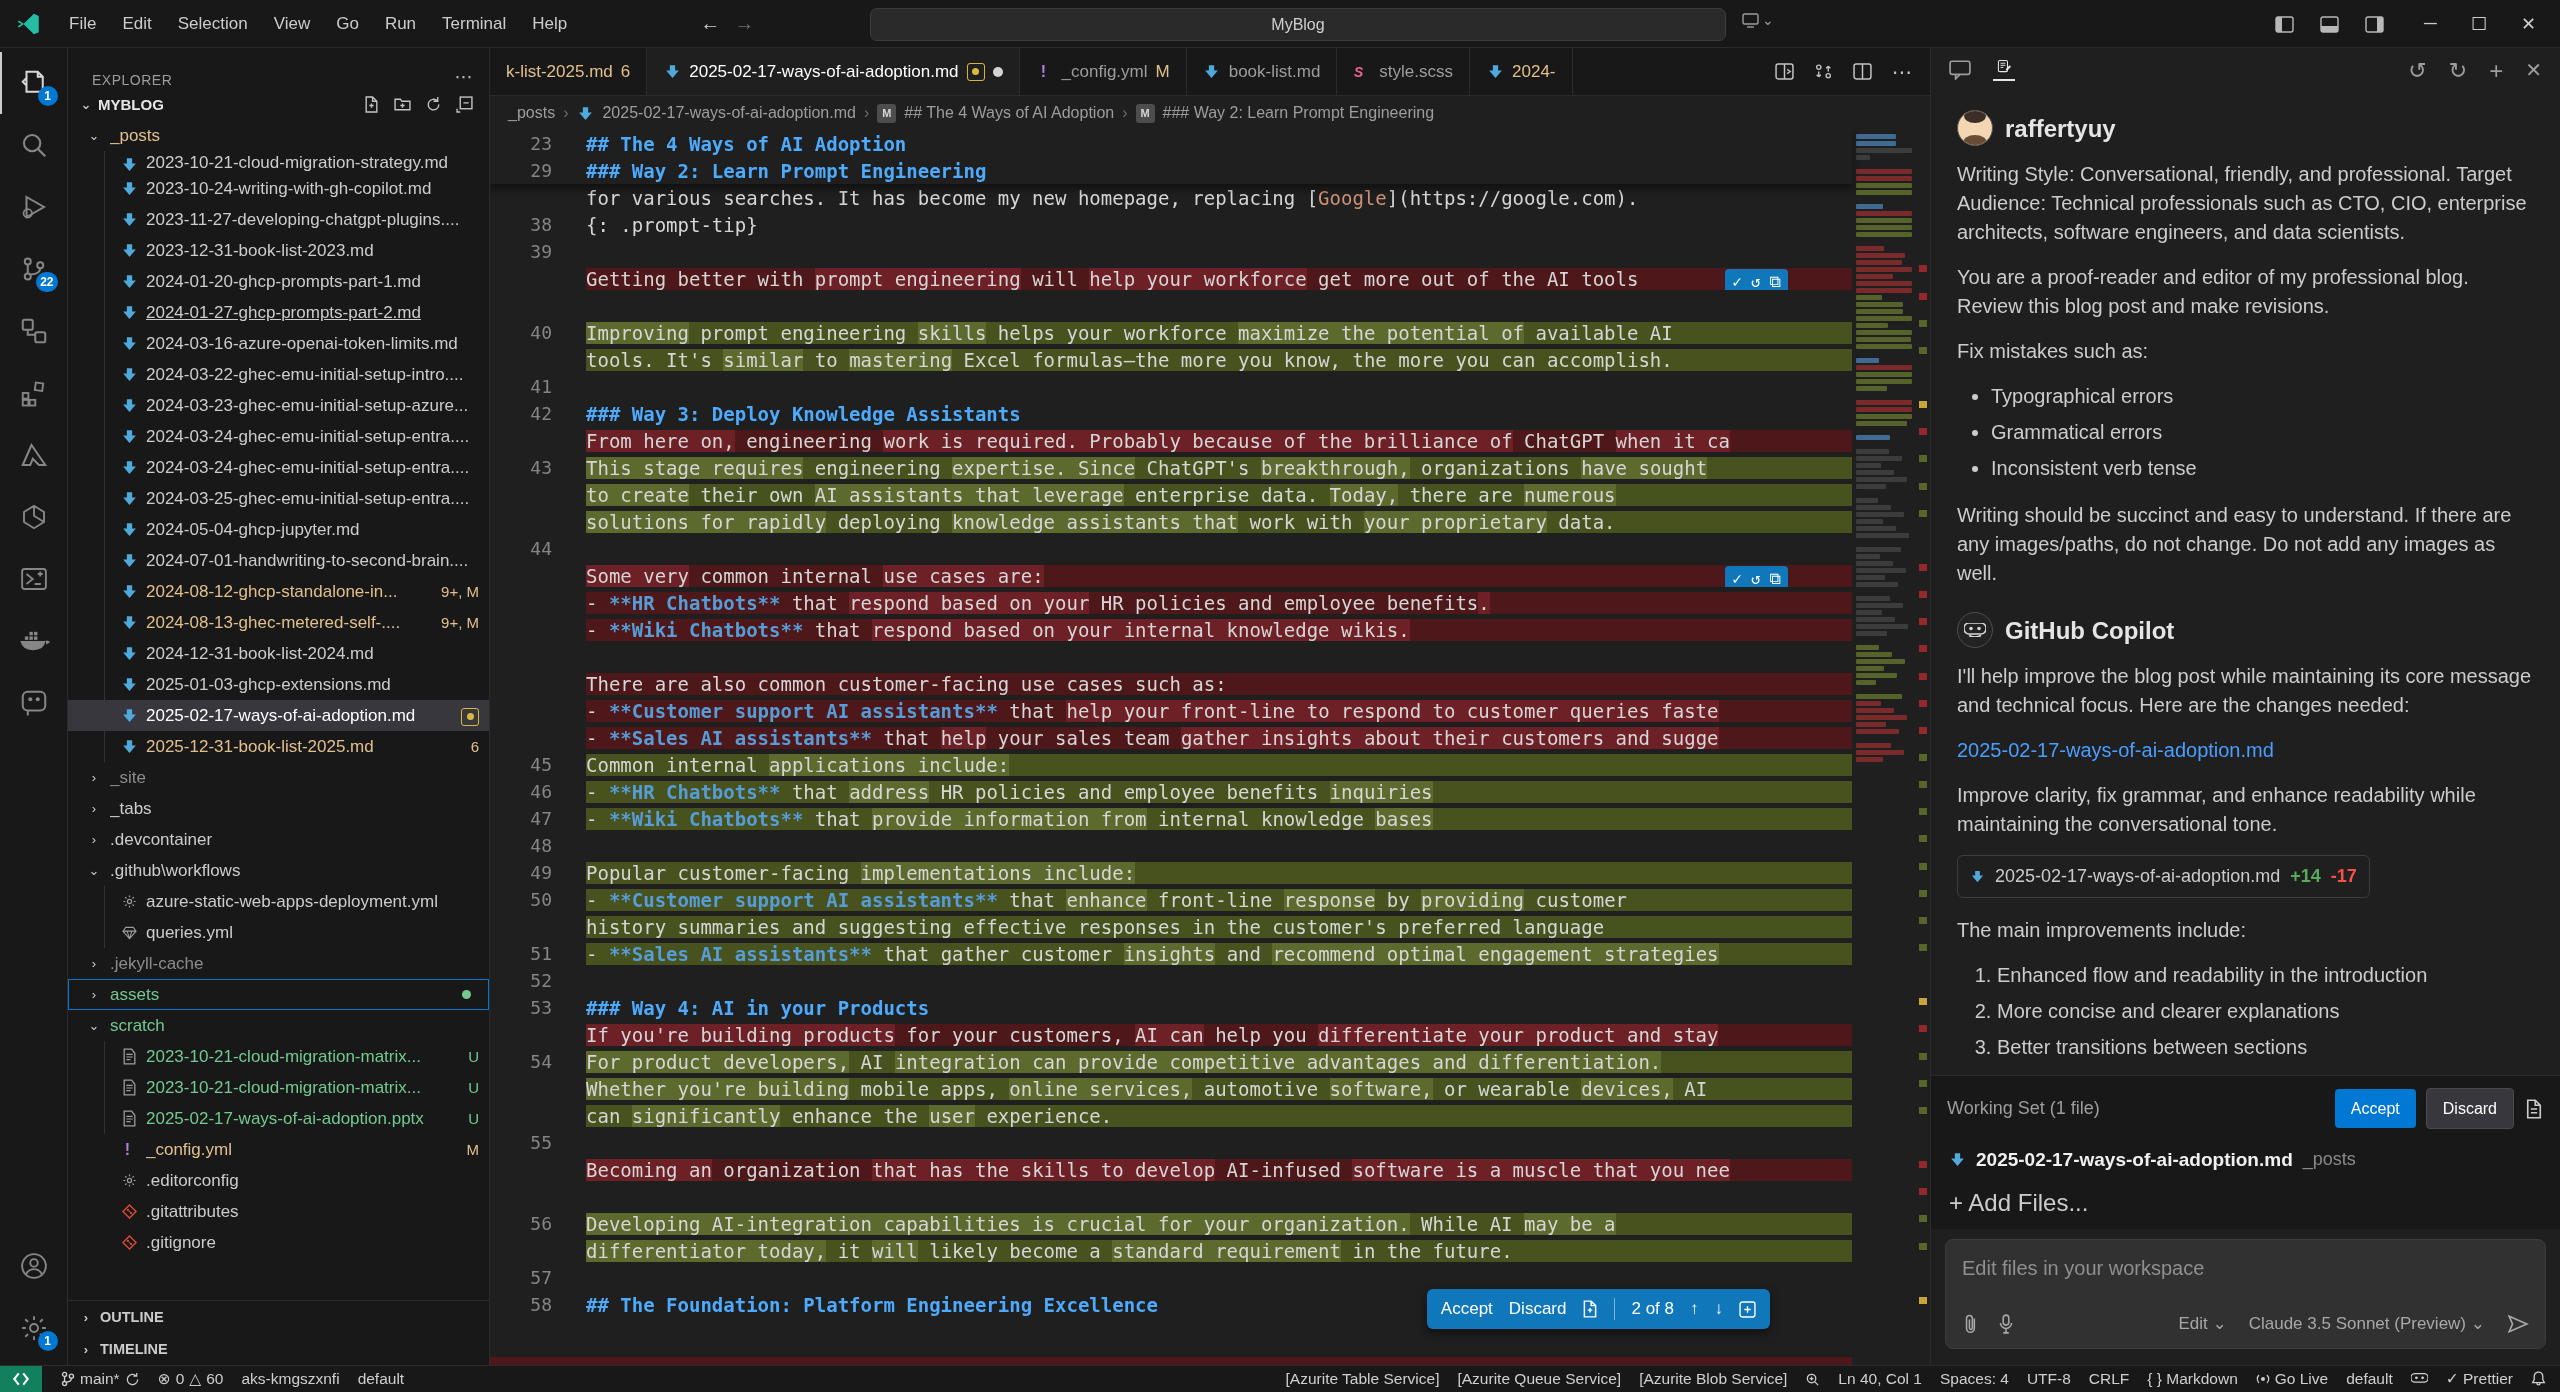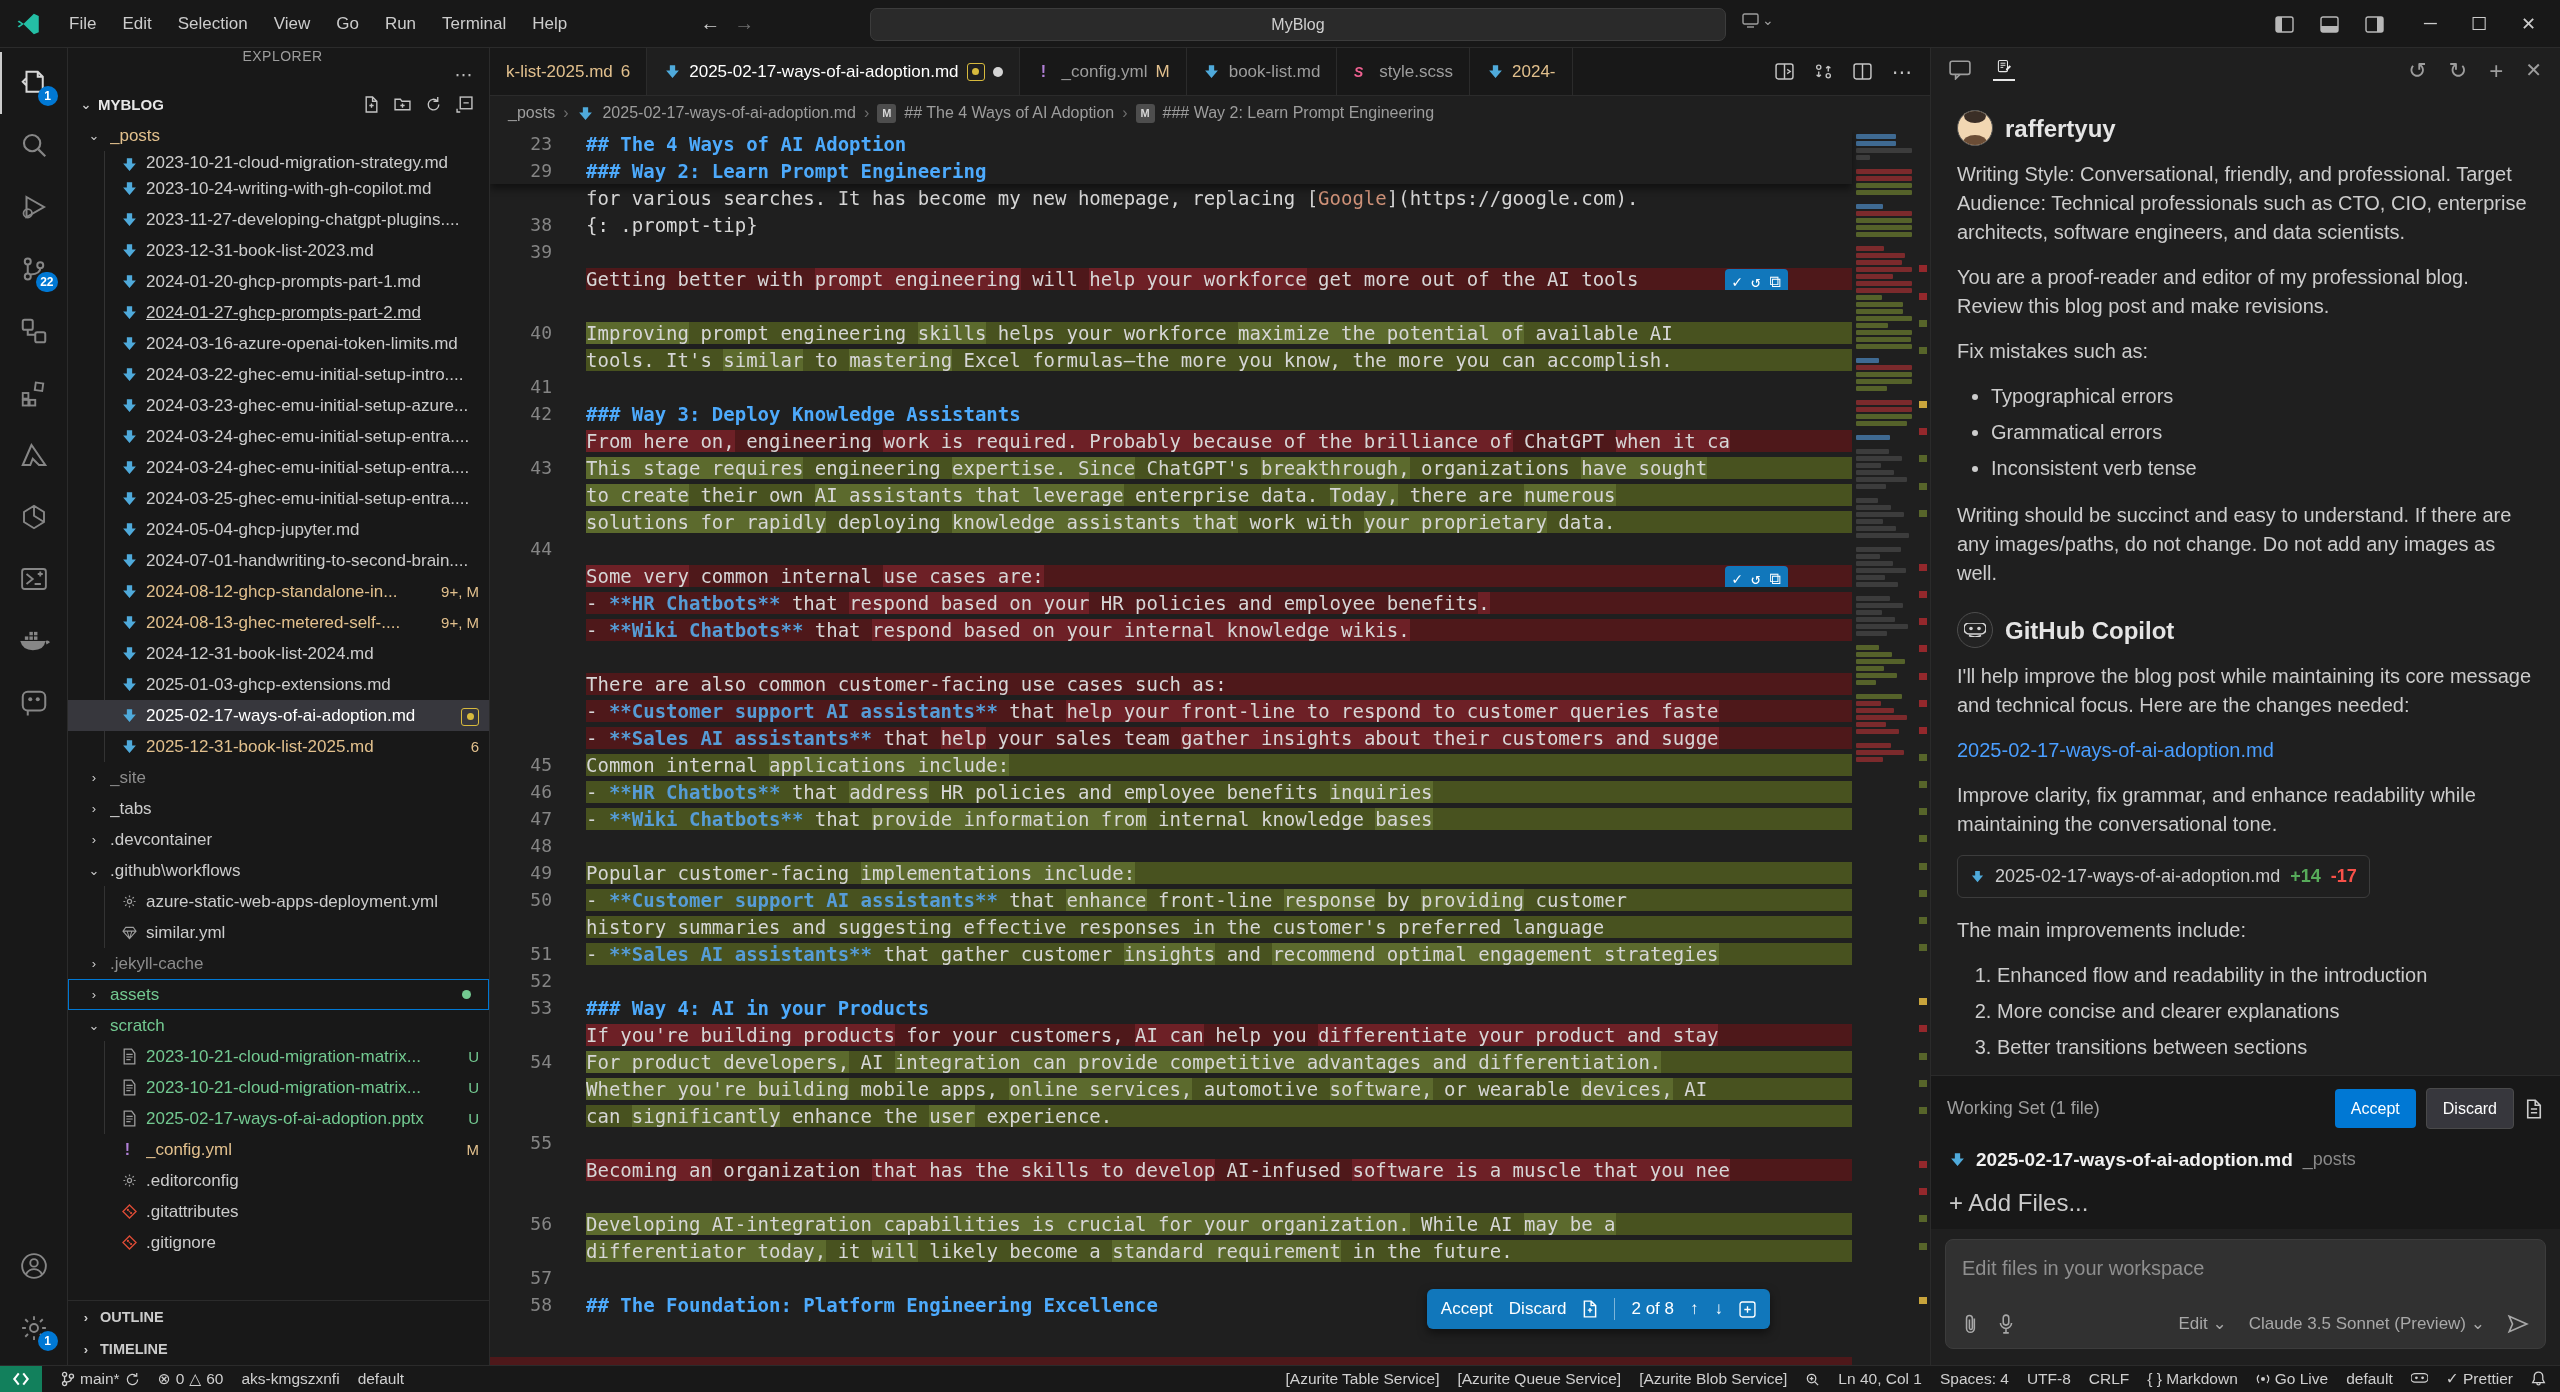--- a/index.html
+++ b/index.html
@@ -25,21 +25,21 @@
 
   
   .activitybar { width:68px; background:#181818; border-right:1px solid #2b2b2b; display:flex; flex-direction:column; align-items:center; padding-top:4px; }
   .ab-item { width:68px; height:62px; display:flex; align-items:center; justify-content:center; position:relative; color:#868686; }
   .ab-item.active { color:#d7d7d7; box-shadow:inset 2px 0 0 #cccccc; }
   .ab-badge { position:absolute; right:10px; bottom:8px; min-width:20px; height:20px; border-radius:10px; background:#0078d4; color:#fff; font-size:12px; font-weight:bold; display:flex; align-items:center; justify-content:center; padding:0 4px; }
   .ab-bottom { margin-top:auto; margin-bottom:6px; display:flex; flex-direction:column; align-items:center; }
 
   
   .sidebar { width:422px; background:#181818; border-right:1px solid #2b2b2b; display:flex; flex-direction:column; font-size:17px; position:relative; }
-  .sb-header { height:40px; display:flex; align-items:center; padding:0 16px 0 24px; color:#9d9d9d; font-size:14px; letter-spacing:.5px;flex-direction:column; }
+  .sb-header { height:40px; display:flex; align-items:flex-end; padding:0 16px 0 24px; color:#9d9d9d; font-size:14px; letter-spacing:.5px; }
   .sb-header .more { margin-left:auto; font-size:18px; color:#bdbdbd; }
   .sb-root { height:32px; display:flex; align-items:center; font-weight:bold; font-size:15px; color:#e7e7e7; padding-left:10px; gap:4px; }
   .sb-root .tools { margin-left:auto; display:flex; gap:14px; padding-right:16px; }
   .tree { flex:1; overflow:hidden; position:relative; }
   .trow { height:31px; display:flex; align-items:center; gap:8px; padding-right:10px; white-space:nowrap; position:relative; }
   .trow .lbl { overflow:hidden; text-overflow:ellipsis; }
   .trow.guide { background:linear-gradient(#333,#333) 36px 0/1px 100% no-repeat; }
   .trow.active { background:#37373d; color:#ffffff; }
   .trow.selected { outline:1px solid #0078d4; outline-offset:-1px; }
   .trow .badge { margin-left:auto; font-size:15px; }
@@ -504,21 +504,21 @@
               </svg>
             </span>
             <span class="lbl">azure-static-web-apps-deployment.yml</span>
           </div>
           <div class="trow guide" style="padding-left: 52px;">
             <span class="ficon">
               <svg width="15" height="14" viewBox="0 0 16 14">
                 <path d="M4 1 h8 l3 4 -7 8 -7 -8 Z M1 5 h14 M8 13 L5.5 5 M8 13 L10.5 5" fill="none" stroke="#9d9d9d" stroke-width="1.1"></path>
               </svg>
             </span>
-            <span class="lbl">similar.yml</span>
+            <span class="lbl">queries.yml</span>
           </div>
           <div class="trow" style="padding-left: 18px;">
             <span class="chev">›</span>
             <span class="lbl c-ign">.jekyll-cache</span>
           </div>
           <div class="trow   selected" style="padding-left: 18px;">
             <span class="chev">›</span>
             <span class="lbl c-untr">assets</span>
             <span class="greendot"></span>
           </div>

